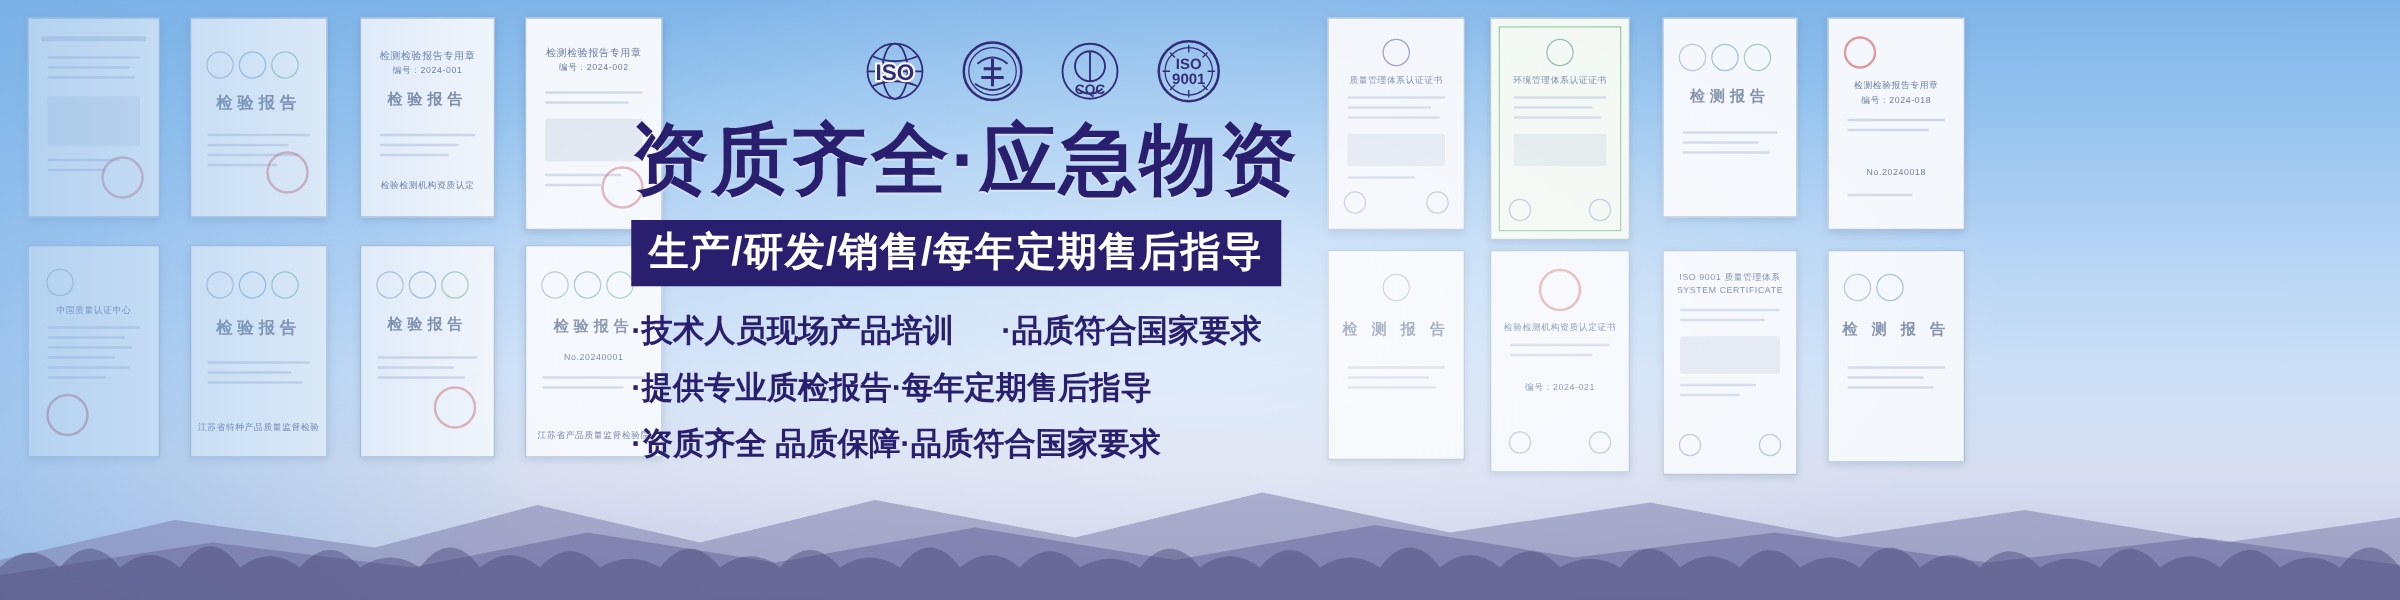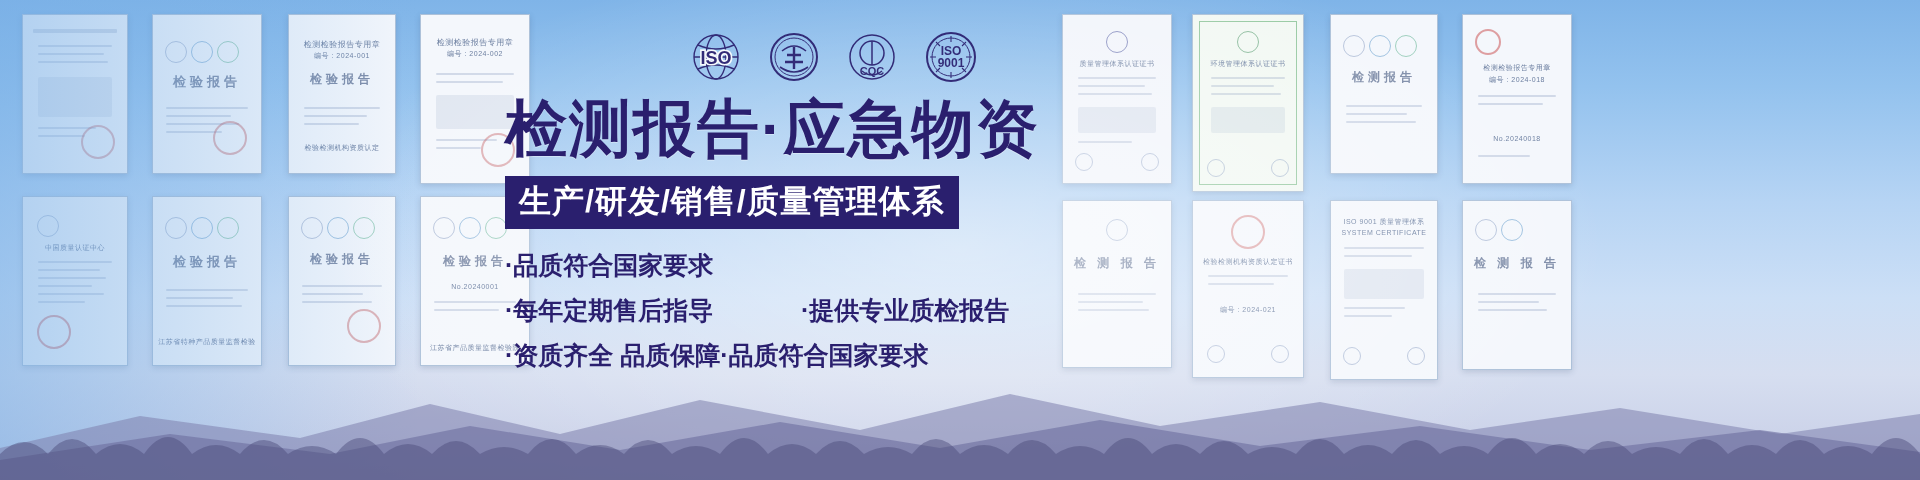--- a/index.html
+++ b/index.html
@@ -358,35 +358,36 @@
         </g>
         <text x="27" y="25" text-anchor="middle" font-family="Liberation Sans, sans-serif" font-size="12" font-weight="bold" fill="#2a1f6e">ISO</text>
         <text x="27" y="37" text-anchor="middle" font-family="Liberation Sans, sans-serif" font-size="12" font-weight="bold" fill="#2a1f6e">9001</text>
       </svg>
     </div>
 
   </div>
 
   <div class="content">
 
-    <div class="headline">检测报告·应急物资</div>
+    <div class="headline">资质齐全·应急物资</div>
 
     <div class="subbar">
-      <div class="subbar-text">生产/研发/销售/质量管理体系</div>
+      <div class="subbar-text">生产/研发/销售/每年定期售后指导</div>
     </div>
 
     <div class="features">
 
       <div class="frow">
+        <div class="fitem col1">·技术人员现场产品培训</div>
         <div class="fitem">·品质符合国家要求</div>
       </div>
 
       <div class="frow">
+        <div class="fitem">·提供专业质检报告</div>
         <div class="fitem col1">·每年定期售后指导</div>
-        <div class="fitem">·提供专业质检报告</div>
       </div>
 
       <div class="frow">
         <div class="fitem">·资质齐全 品质保障</div>
         <div class="fitem col1">·品质符合国家要求</div>
       </div>
 
     </div>
   </div>
 

